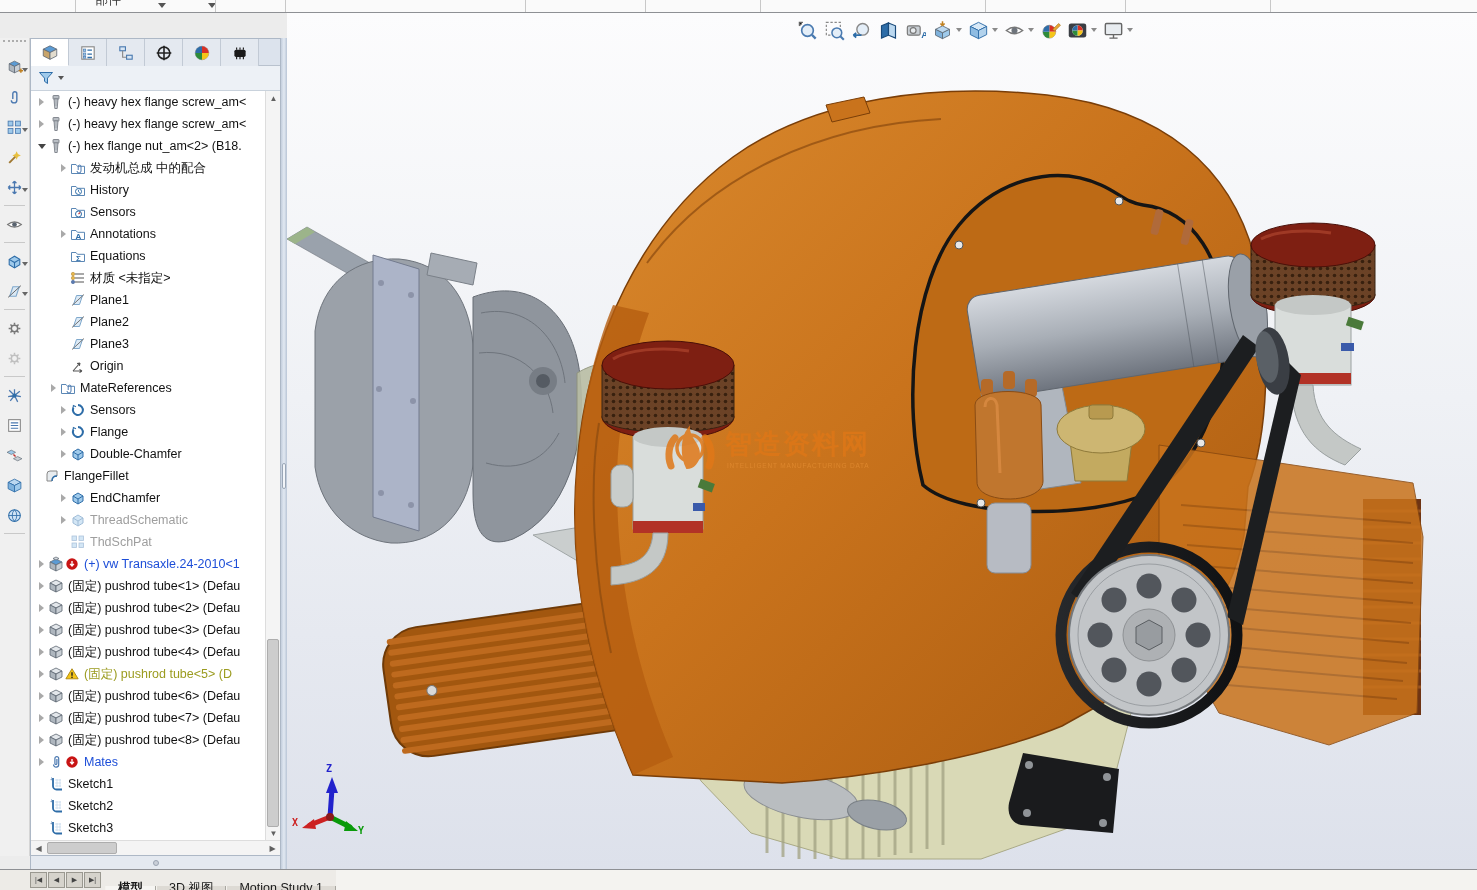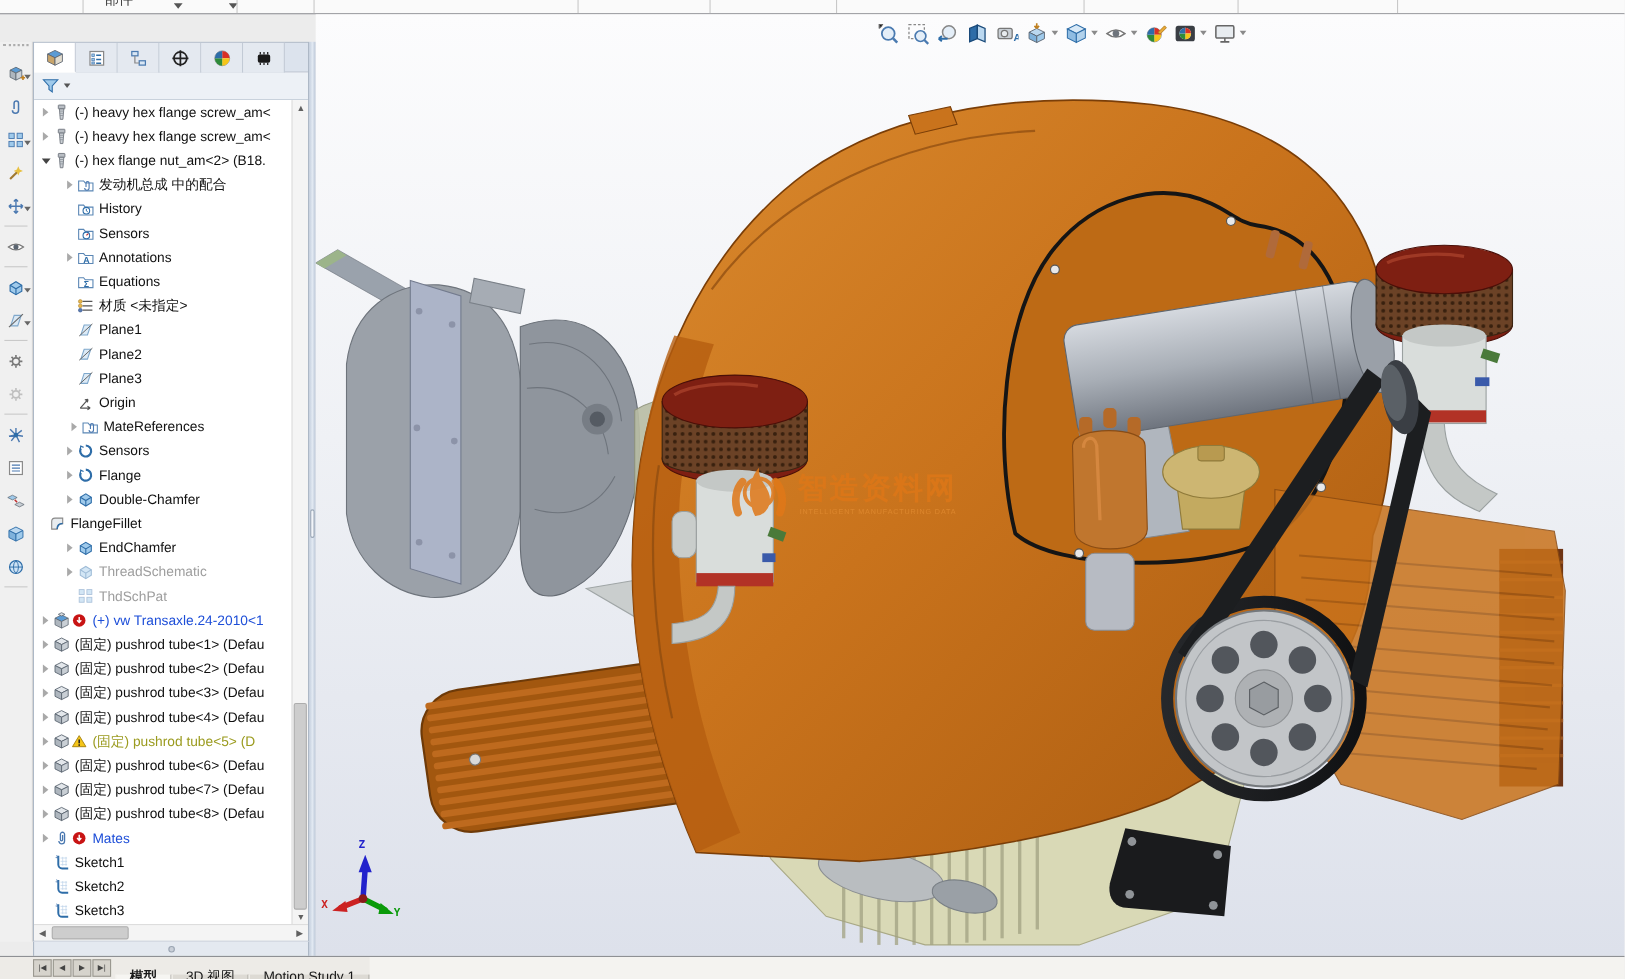--- a/index.html
+++ b/index.html
@@ -443,21 +443,21 @@
           <span class="ticon">
             <svg width="16" height="16" viewBox="0 0 16 16">
               <g stroke="#555" stroke-width="1.1" fill="none">
                 <path d="M3,13 H12 M12,13 l-2.5,-1.6 M12,13 l-2.5,1.6"></path>
                 <path d="M3,13 L10,5 M10,5 l-2.9,0.6 M10,5 l-0.6,2.9"></path>
               </g>
             </svg>
           </span>
           <span class="tlabel">Origin</span>
         </div>
-        <div class="trow" style="padding-left: 30px;">
+        <div class="trow" style="padding-left: 16px;">
           <span class="arrow">
             <span class="arr-r"></span>
           </span>
           <span class="ticon">
             <svg width="16" height="16" viewBox="0 0 16 16">
               <path d="M1.5,4.5 h4.5 l1.5,1.8 h7 v7.2 h-13 Z" fill="#FFFFFF" stroke="#5B87B5"></path>
               <path d="M7,11 a2,2 0 0 0 4,0 V6.5 a1.4,1.4 0 0 0 -2.8,0 V10" fill="none" stroke="#4A78B0" stroke-width="1"></path>
             </svg>
           </span>
           <span class="tlabel">MateReferences</span>

